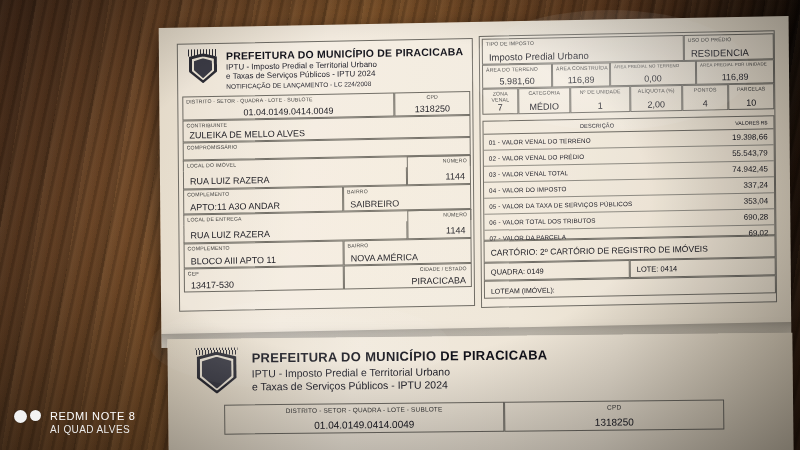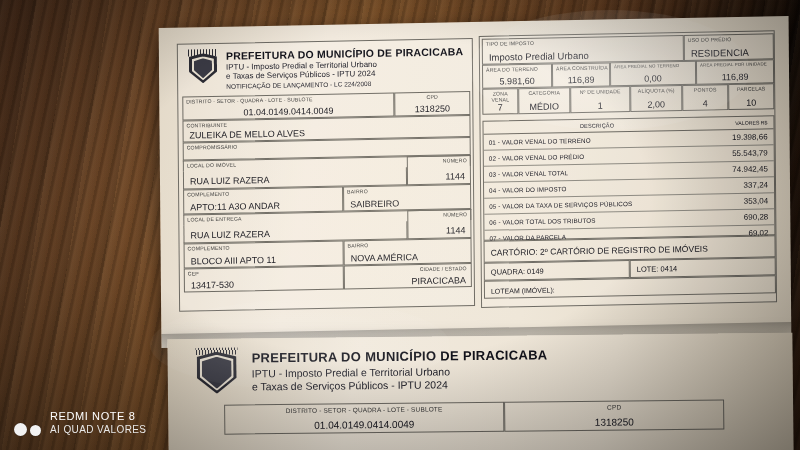--- a/index.html
+++ b/index.html
@@ -145,21 +145,21 @@
   
   .b-t1 { font-size: 13px; font-weight: bold; color: #12121a; letter-spacing: .3px; }
   .b-t2 { font-size: 10.5px; color: #1c1c26; margin-top: 2px; }
   .b-t3 { font-size: 10.5px; color: #1c1c26; margin-top: 1px; }
 
   
   .watermark {
     position: absolute;
     left: 14px; bottom: 14px;
     display: flex;
-    align-items: flex-end;
+    align-items: flex-start;
     z-index: 60;
   }
   .wm-lens {
     width: 13px; height: 13px; border-radius: 50%;
     background: #f2f2f2;
     margin-right: 3px;
     box-shadow: 0 0 1px rgba(0,0,0,.6);
   }
   .wm-lens.small { width: 11px; height: 11px; }
   .wm-text { margin-left: 6px; line-height: 1.25; }
@@ -398,16 +398,16 @@
 
   <div class="glare" style="left:470px; top:10px; width:280px; height:120px;"></div>
   <div class="glare" style="left:150px; top:300px; width:300px; height:90px; opacity:.5;"></div>
   <div class="vignette"></div>
 
   <div class="watermark">
     <div class="wm-lens"></div>
     <div class="wm-lens small"></div>
     <div class="wm-text">
       <div class="wm-1">REDMI NOTE 8</div>
-      <div class="wm-2">AI QUAD VALORES</div>
+      <div class="wm-2">AI QUAD ALVES</div>
     </div>
   </div>
 </div>
 
 </body></html>

